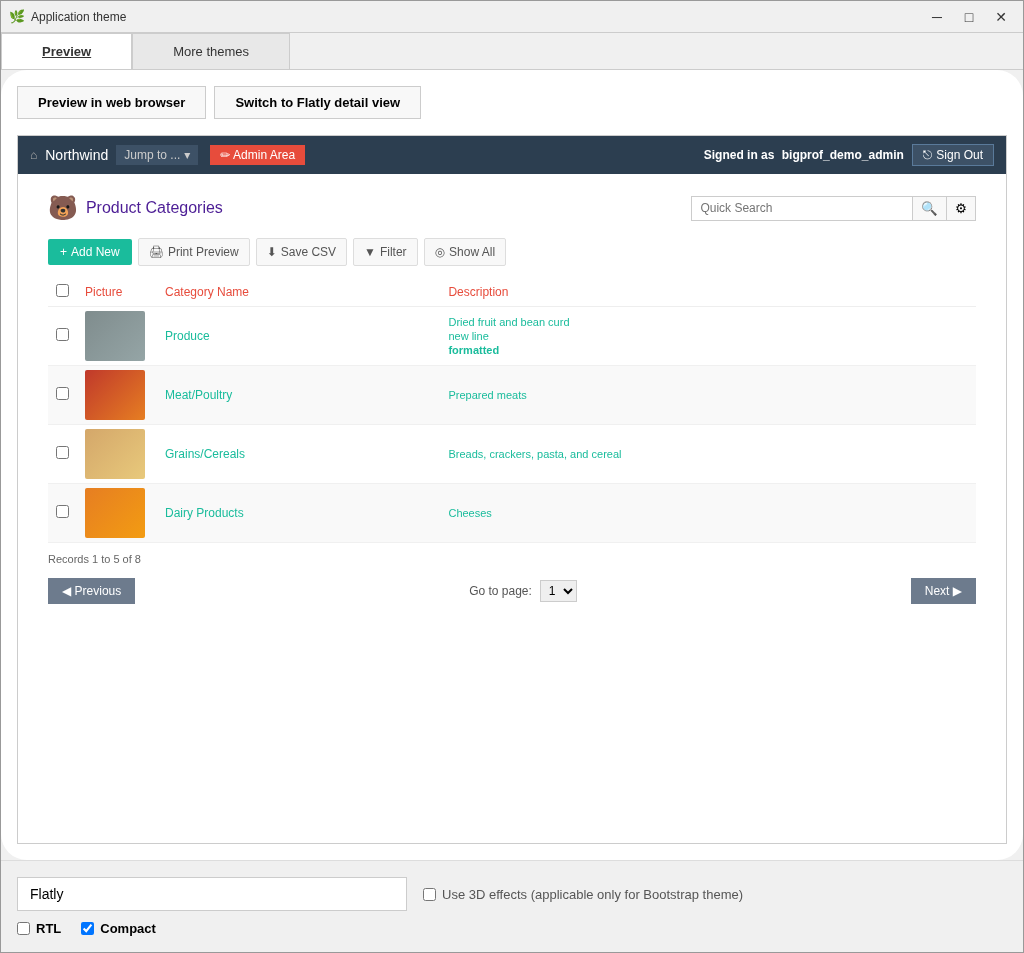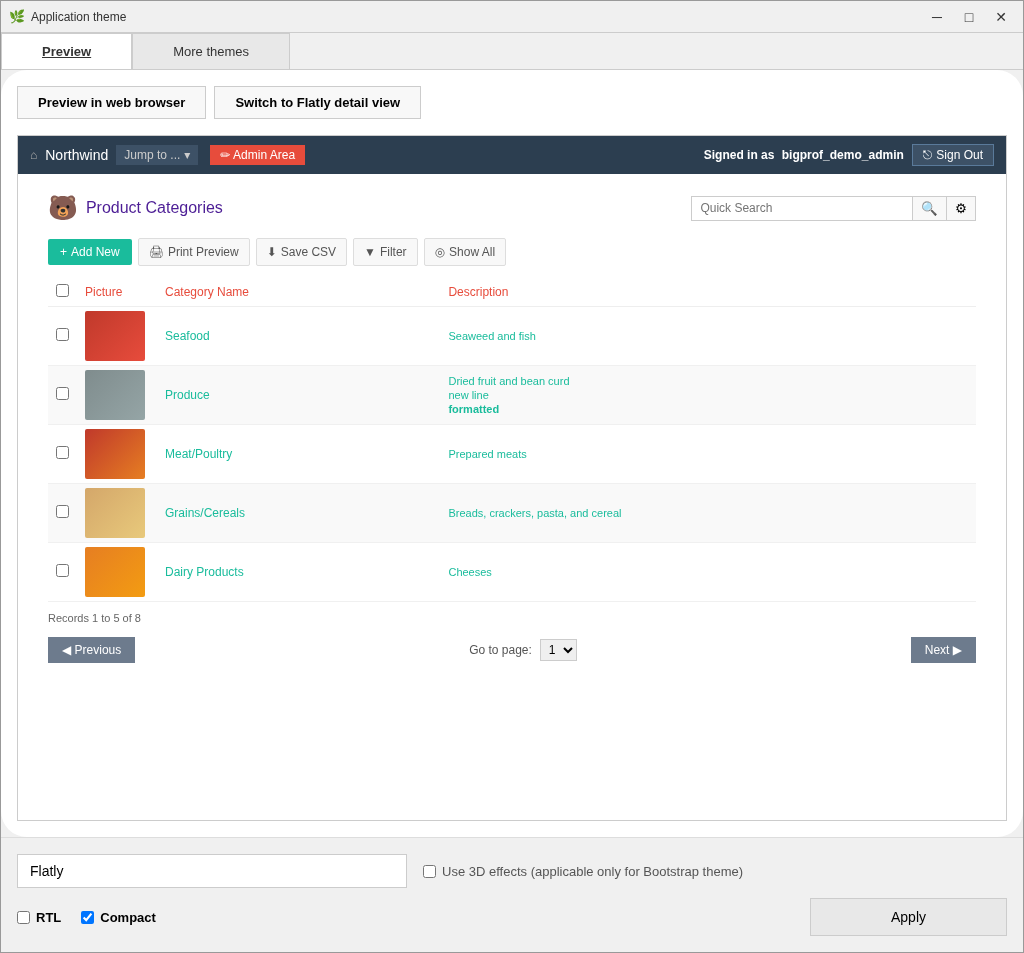--- a/index.html
+++ b/index.html
@@ -198,28 +198,20 @@
         <table class="data-table">
           <thead>
             <tr>
               <th class="checkbox-col"><input type="checkbox" style=""></th>
               <th style="color:#e74c3c;">Picture</th>
               <th style="color:#e74c3c;">Category Name</th>
               <th style="color:#e74c3c;">Description</th>
             </tr>
           </thead>
           <tbody id="table-body">
-          <tr>
-                <td><input type="checkbox" style=""></td>
-                <td class="pic-col">
-                  <div class="img-thumb img-seafood"></div>
-                </td>
-                <td><span class="category-link">Seafood</span></td>
-                <td><span class="desc-text">Seaweed and fish</span></td>
-              </tr>
               <tr>
                 <td><input type="checkbox" style=""></td>
                 <td class="pic-col">
                   <div class="img-thumb img-produce"></div>
                 </td>
                 <td><span class="category-link">Produce</span></td>
                 <td><span class="desc-text">Dried fruit and bean curd</span><br><span class="desc-text">new line</span><br><span class="desc-text desc-bold">formatted</span></td>
               </tr>
               <tr>
                 <td><input type="checkbox" style=""></td>
@@ -291,16 +283,15 @@
       <div class="checkboxes">
         <label class="checkbox-label">
           <input type="checkbox" style="">
           <span>RTL</span>
         </label>
         <label class="checkbox-label">
           <input type="checkbox" checked="" style="">
           <span>Compact</span>
         </label>
       </div>
-      <button class="apply-btn">Apply</button>
     </div>
   </div>
 </div>
 
 </body></html>

